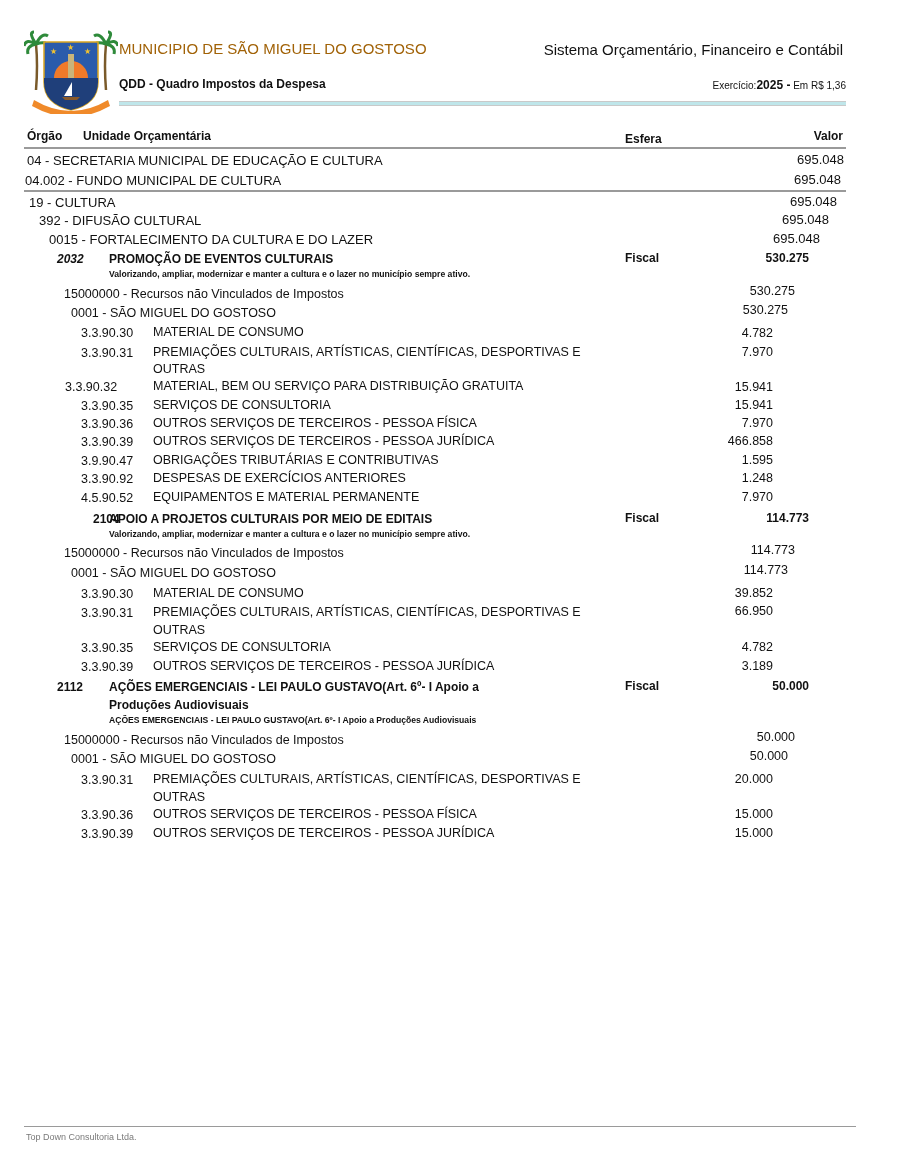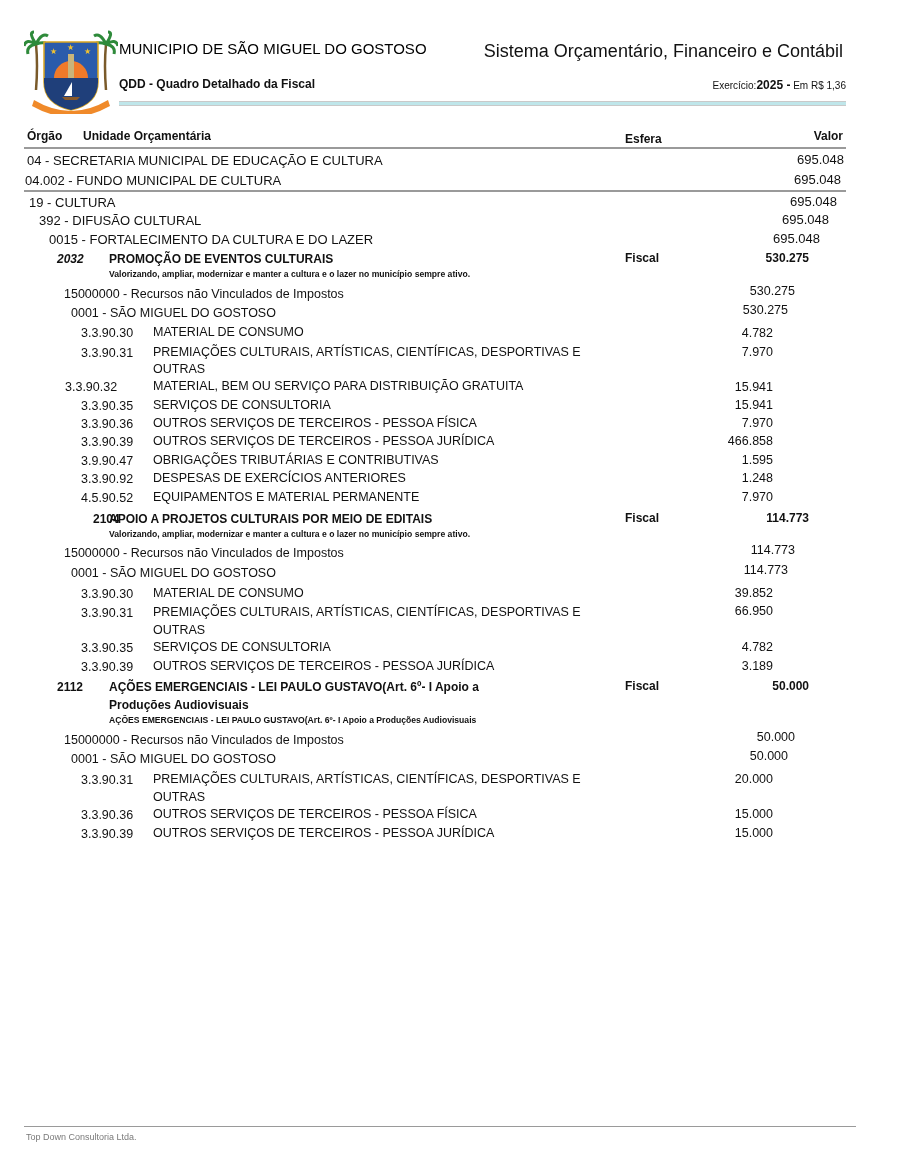--- a/index.html
+++ b/index.html
@@ -2,22 +2,22 @@
 <html><head>
 <meta charset="utf-8">
 <style>
   html, body { margin: 0; padding: 0; background: #ffffff; }
   body { width: 900px; height: 1165px; position: relative; overflow: hidden;
          font-family: "Liberation Sans", sans-serif; color: #111; }
   .abs { position: absolute; white-space: nowrap; }
 
   
   .logo { position: absolute; left: 24px; top: 30px; width: 94px; height: 84px; }
-  .muni-title { left: 119px; top: 40px; font-size: 15px; color: #000000; }
-  .sys-title { right: 57px; top: 41px; font-size: 18px; color: #111; }
+  .muni-title { left: 119px; top: 40px; font-size: 15px; color: #a16207; }
+  .sys-title { right: 57px; top: 41px; font-size: 15px; color: #111; }
   .report-title { left: 119px; top: 77px; font-size: 12px; font-weight: bold; }
   .exercise { right: 54px; top: 78px; font-size: 10px; }
   .exercise b { font-size: 12px; }
   .header-rule { position: absolute; left: 119px; top: 101px; width: 727px; height: 3px;
                  background: #bfe6ea; border-top: 1px solid #c9c9c9; border-bottom: 1px solid #c9c9c9; }
 
   
   .col-head { font-size: 12px; font-weight: bold; }
   .rule { position: absolute; left: 24px; width: 822px; height: 2px; background: #9a9a9a; }
 
@@ -52,21 +52,21 @@
 
     <path d="M48 52 L48 66 L40 66 Z" fill="#ffffff"></path>
     <path d="M38 67 L56 67 L53 70 L41 70 Z" fill="#8a5a2a"></path>
 
     <path d="M10 70 Q47 92 84 70 L86 76 Q47 98 8 76 Z" fill="#f08a2a"></path>
   </svg>
 </div>
 
 <div class="abs muni-title">MUNICIPIO DE SÃO MIGUEL DO GOSTOSO</div>
 <div class="abs sys-title">Sistema Orçamentário, Financeiro e Contábil</div>
-<div class="abs report-title">QDD - Quadro Detalhado da Fiscal</div>
+<div class="abs report-title">QDD - Quadro Impostos da Despesa</div>
 <div class="abs exercise">
   <span>Exercício:</span><b>2025 -</b>
   <span>Em R$ 1,36</span>
 </div>
 <div class="header-rule"></div>
 
 <div class="abs col-head" style="left:27px; top:129px;">Órgão</div>
 <div class="abs col-head" style="left:83px; top:129px;">Unidade Orçamentária</div>
 <div class="abs col-head" style="left:625px; top:132px;">Esfera</div>
 <div class="abs col-head" style="right:57px; top:129px;">Valor</div>

